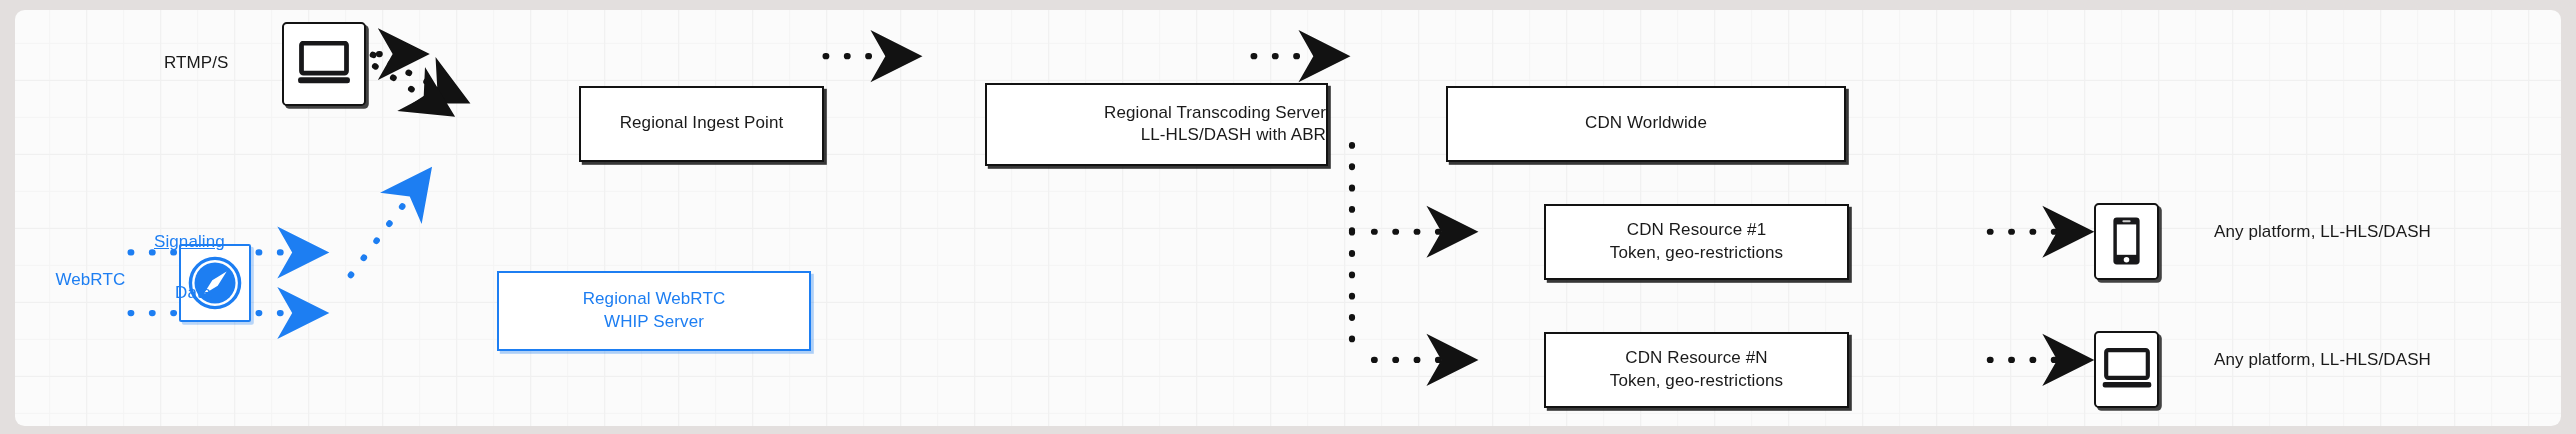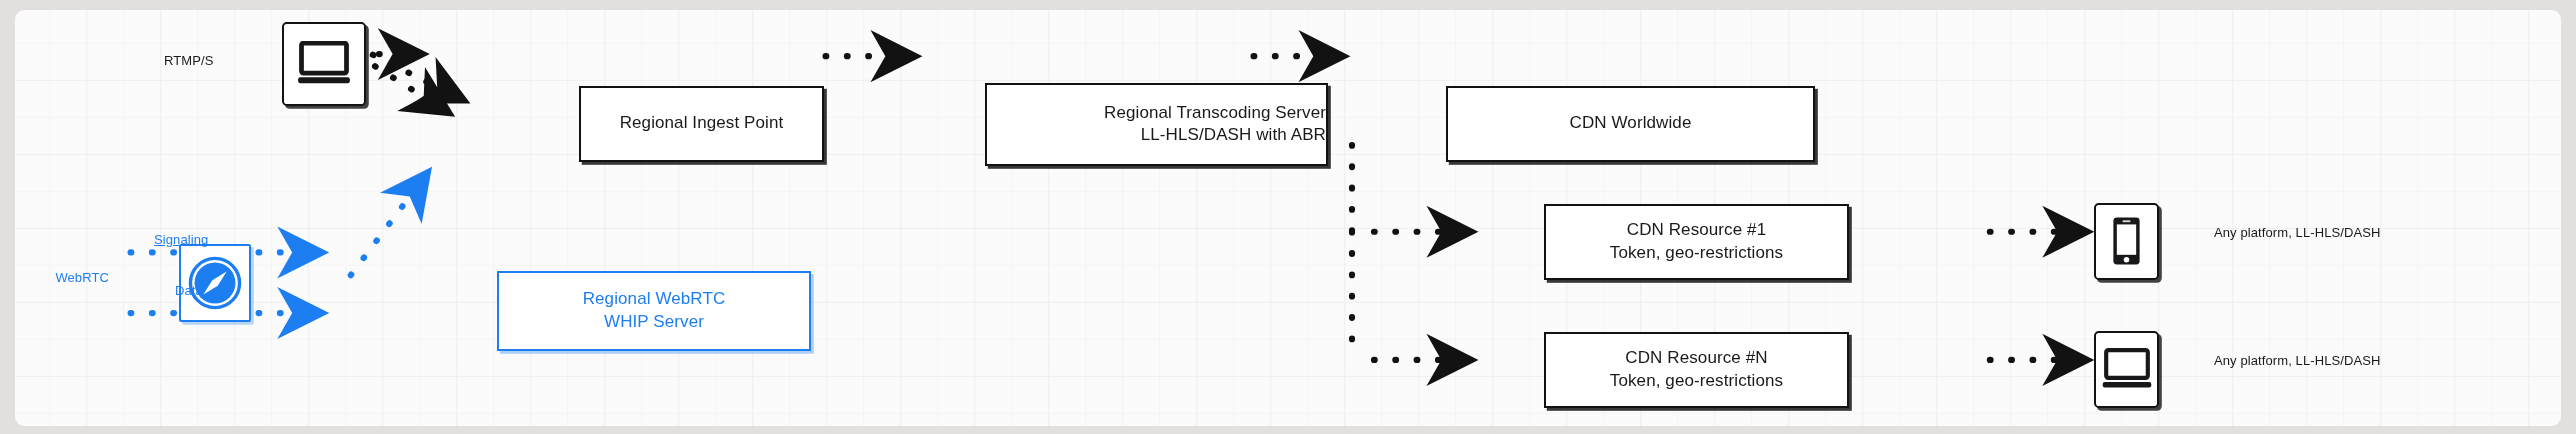--- a/index.html
+++ b/index.html
@@ -66,21 +66,21 @@
   .iconbox.blue{
     border-color:#1d7ef2;
     border-width:2.8px;
     border-radius:2.1px;
     box-shadow:2.8px 2.8px 0 rgba(29,126,242,.3);
   }
 
   
   .label{
     position:absolute;
-    font-size:13px;
+    font-size:17px;
     color:#1a1a1a;
     white-space:nowrap;
     letter-spacing:0.1px;
   }
   .label.blue{color:#1d7ef2;}
 
   
   #wires{position:absolute;left:0;top:0;width:2546px;height:416px;overflow:visible;}
 </style>
 </head>
@@ -157,21 +157,21 @@
     <div class="node blue" style="left:482px;top:261px;width:314px;height:80px;">
       <span>Regional WebRTC</span>
       <span class="l2">WHIP Server</span>
     </div>
 
     <div class="node" style="left:970px;top:73px;width:343px;height:83px;align-items:flex-end;">
       <span>Regional Transcoding Server</span>
       <span class="l2">LL-HLS/DASH with ABR</span>
     </div>
 
-    <div class="node" style="left:1431px;top:76px;width:369px;height:76px;">
+    <div class="node" style="left:1431px;top:76px;width:400px;height:76px;">
       <span>CDN Worldwide</span>
     </div>
 
     <div class="node" style="left:1529px;top:194px;width:305px;height:76px;">
       <span>CDN Resource #1</span>
       <span class="l2">Token, geo-restrictions</span>
     </div>
 
     <div class="node" style="left:1529px;top:322px;width:305px;height:76px;">
       <span>CDN Resource #N</span>

